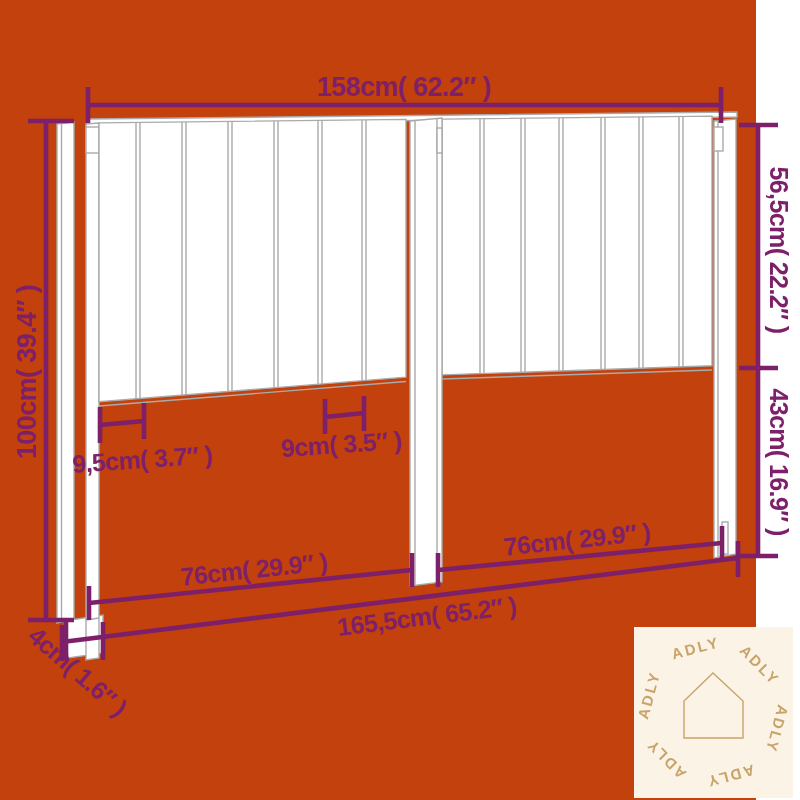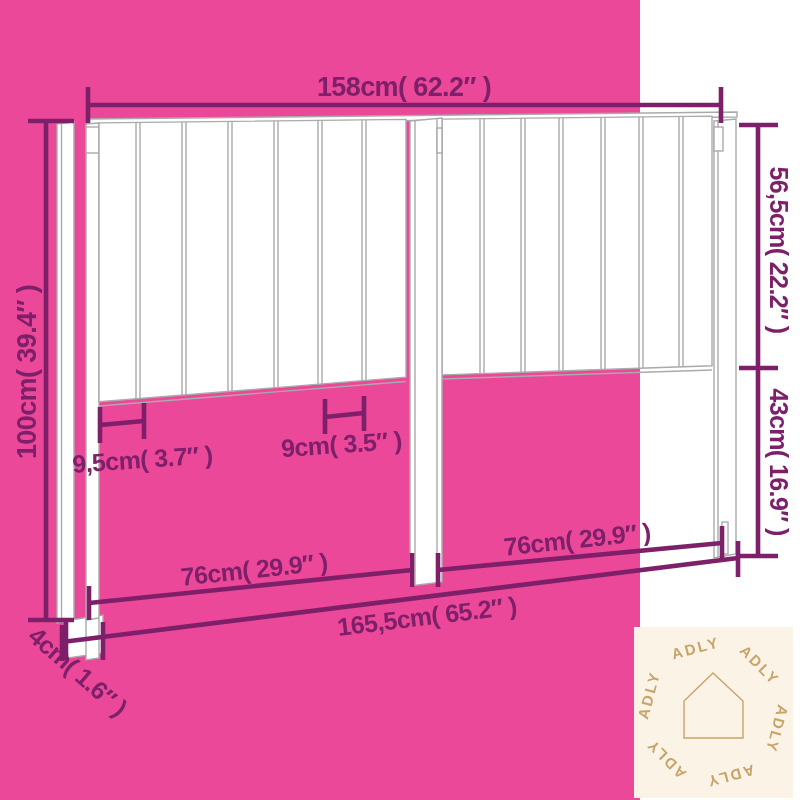--- a/index.html
+++ b/index.html
@@ -1,16 +1,16 @@
 <!DOCTYPE html>
 <html><head>
 <meta charset="utf-8">
 <style>
   html,body{margin:0;padding:0;background:#ffffff;width:800px;height:800px;overflow:hidden;}
-  #stage{position:relative;width:640px;height:800px;background:#ec4899;}
+  #stage{position:relative;width:756px;height:800px;background:#c2410c;}
   svg{display:block;}
   .dim-line{stroke:#7d2069;stroke-width:4.6;fill:none;stroke-linecap:butt;}
   .dim-text{fill:#7d2069;font-family:"Liberation Sans",sans-serif;font-weight:bold;font-size:25px;letter-spacing:-0.6px;}
   .dim-text.big{font-size:27px;}
   .sketch{stroke:#aaaaaa;stroke-width:1.4;fill:#ffffff;}
   .sketch-line{stroke:#aaaaaa;stroke-width:1.4;fill:none;}
   .wm-bg{fill:#faf3e6;stroke:none;}
   .wm-house{stroke:#c9a46a;stroke-width:1.4;fill:none;}
   .wm-text{fill:#c9a46a;font-family:"Liberation Sans",sans-serif;font-weight:600;font-size:15px;letter-spacing:2.5px;}
 </style>

